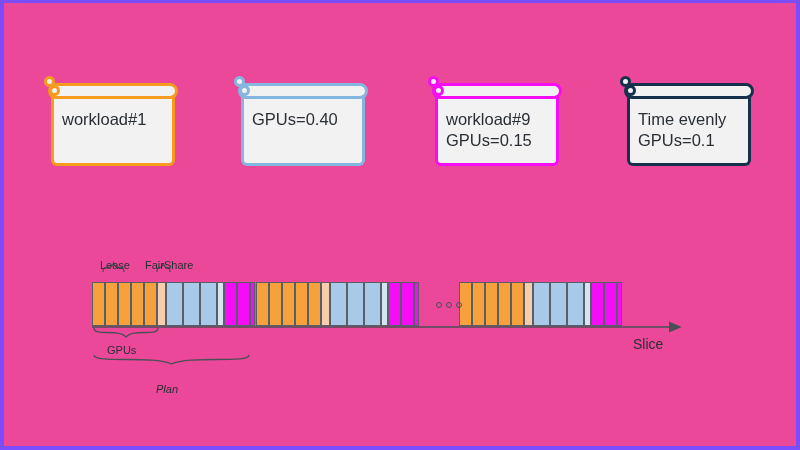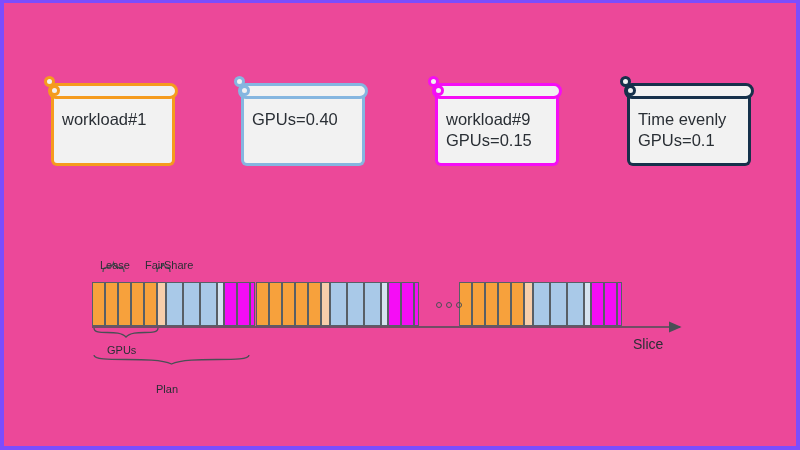--- a/index.html
+++ b/index.html
@@ -229,18 +229,18 @@
       </div>
     <div id="dots-layer">
         <div class="dot" style="left: 432px;"></div>
         <div class="dot" style="left: 442px;"></div>
         <div class="dot" style="left: 452px;"></div>
       </div>
     <div id="labels-layer">
         <div class="brk-label" style="left: 96px; top: 256px;">Lease</div>
         <div class="brk-label" style="left: 141px; top: 256px;">FairShare</div>
         <div class="brk-label" style="left: 103px; top: 341px;">GPUs</div>
-        <div class="brk-label" style="left: 152px; top: 380px;">Plan</div>
+        <div class="brk-label" style="left: 152px; top: 380px; font-style: italic;">Plan</div>
         <div class="axis-label" style="left: 629px; top: 333px;">Slice</div>
       </div>
   </div>
 
 </div>
 
 </body></html>

